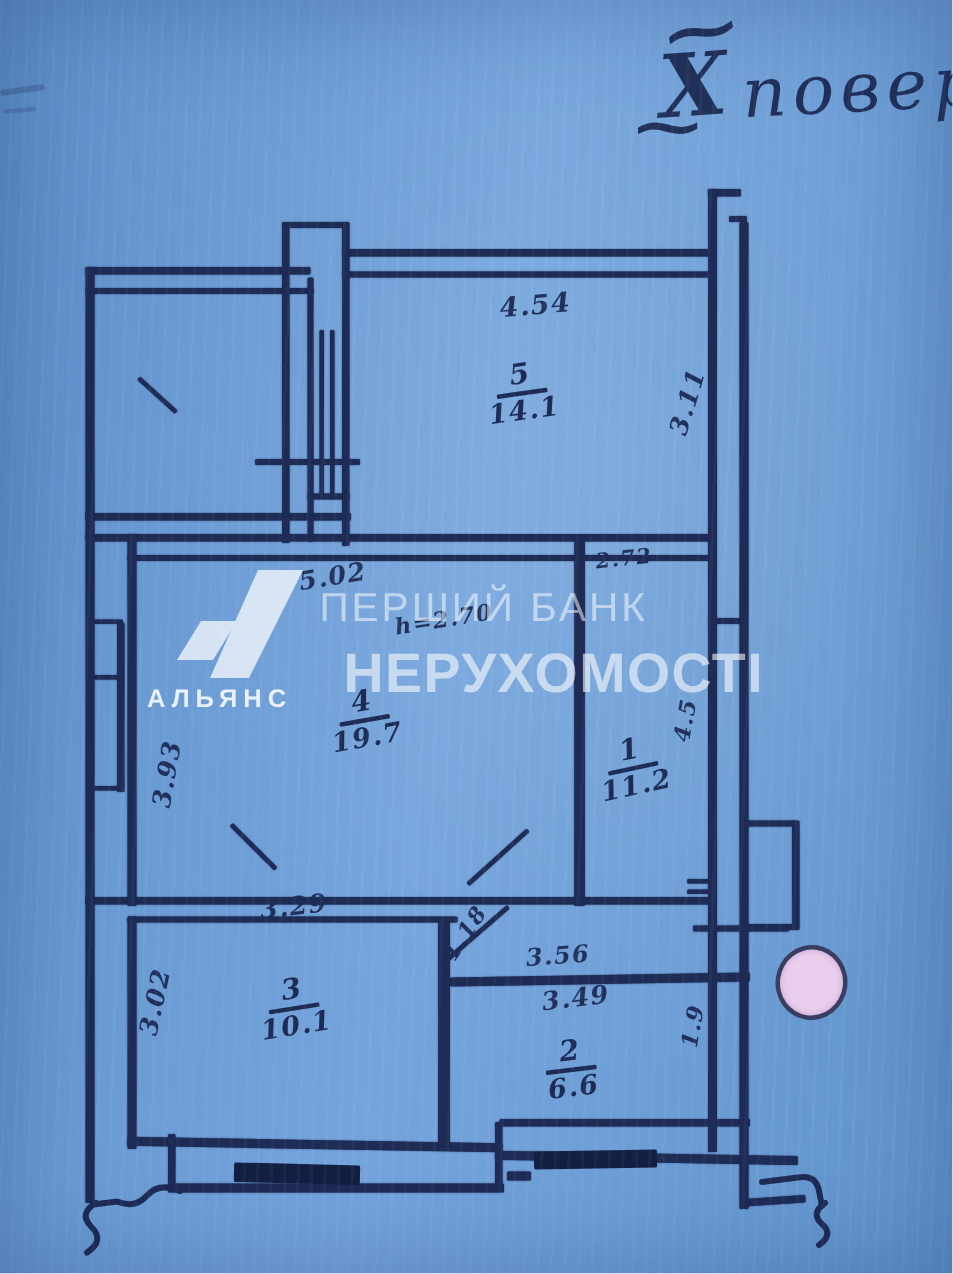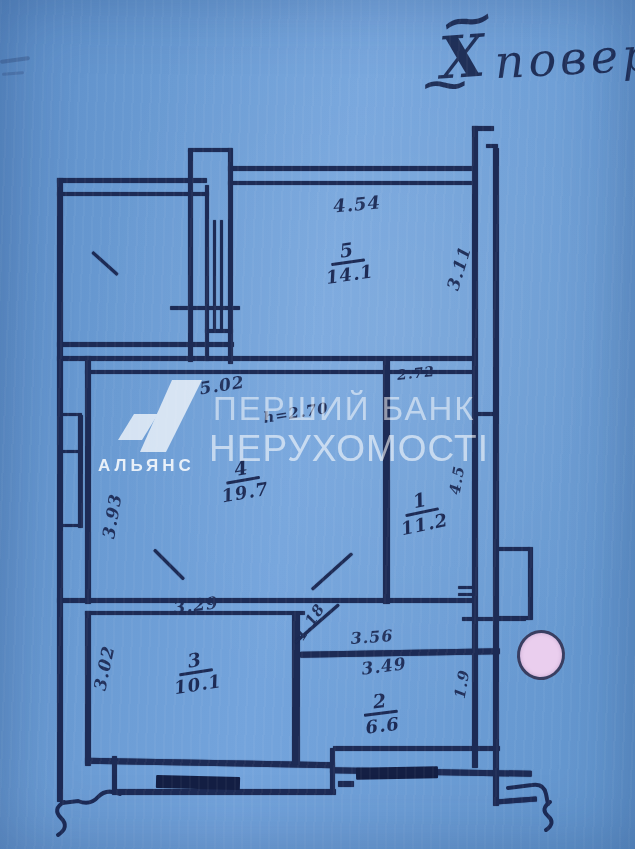--- a/index.html
+++ b/index.html
@@ -107,22 +107,22 @@
   <svg style="left:506px;top:778px;" width="64" height="48" viewBox="0 0 64 48">
     <path d="M2,10 L26,7 q12,-2 14,9 l2,10" fill="none" stroke="#1d2b55" stroke-width="4" stroke-linecap="round"></path>
     <path d="M44,24 q-10,7 -2,14 q8,7 -2,14" fill="none" stroke="#1d2b55" stroke-width="4" stroke-linecap="round"></path>
   </svg>
 
   <svg class="wmlogo" style="left:116px;top:378px;z-index:6;opacity:.72;" width="98" height="78" viewBox="0 0 98 78">
     <polygon points="56,2 86,2 50,74 24,74" fill="#ffffff"></polygon>
     <polygon points="18,36 42,36 26,62 2,62" fill="#ffffff"></polygon>
   </svg>
   <div class="wm" style="left:98px;top:456px;font-size:17px;font-weight:bold;letter-spacing:4px;opacity:.85;">АЛЬЯНС</div>
-  <div class="wm" style="left:213px;top:390px;font-size:33px;font-weight:400;letter-spacing:2px;opacity:.52;">ПЕРШИЙ БАНК</div>
-  <div class="wm" style="left:209px;top:428px;font-size:37px;font-weight:400;letter-spacing:1px;opacity:.58;">НЕРУХОМОСТІ</div>
+  <div class="wm" style="left:213px;top:390px;font-size:27px;font-weight:400;letter-spacing:2px;opacity:.52;">ПЕРШИЙ БАНК</div>
+  <div class="wm" style="left:229px;top:428px;font-size:37px;font-weight:700;letter-spacing:1px;opacity:.58;">НЕРУХОМОСТІ</div>
 
   <div class="dot"></div>
 
 <div class="w" style="left: 57px; top: 178px; width: 150px; height: 5px;"></div>
     <div class="w" style="left: 57px; top: 192px; width: 152px; height: 4px;"></div>
     <div class="w" style="left: 188px; top: 148px; width: 44px; height: 4px;"></div>
     <div class="w" style="left: 228px; top: 166px; width: 246px; height: 5px;"></div>
     <div class="w" style="left: 228px; top: 181px; width: 246px; height: 4px;"></div>
     <div class="w" style="left: 57px; top: 342px; width: 177px; height: 5px;"></div>
     <div class="w" style="left: 57px; top: 356px; width: 418px; height: 5px;"></div>

